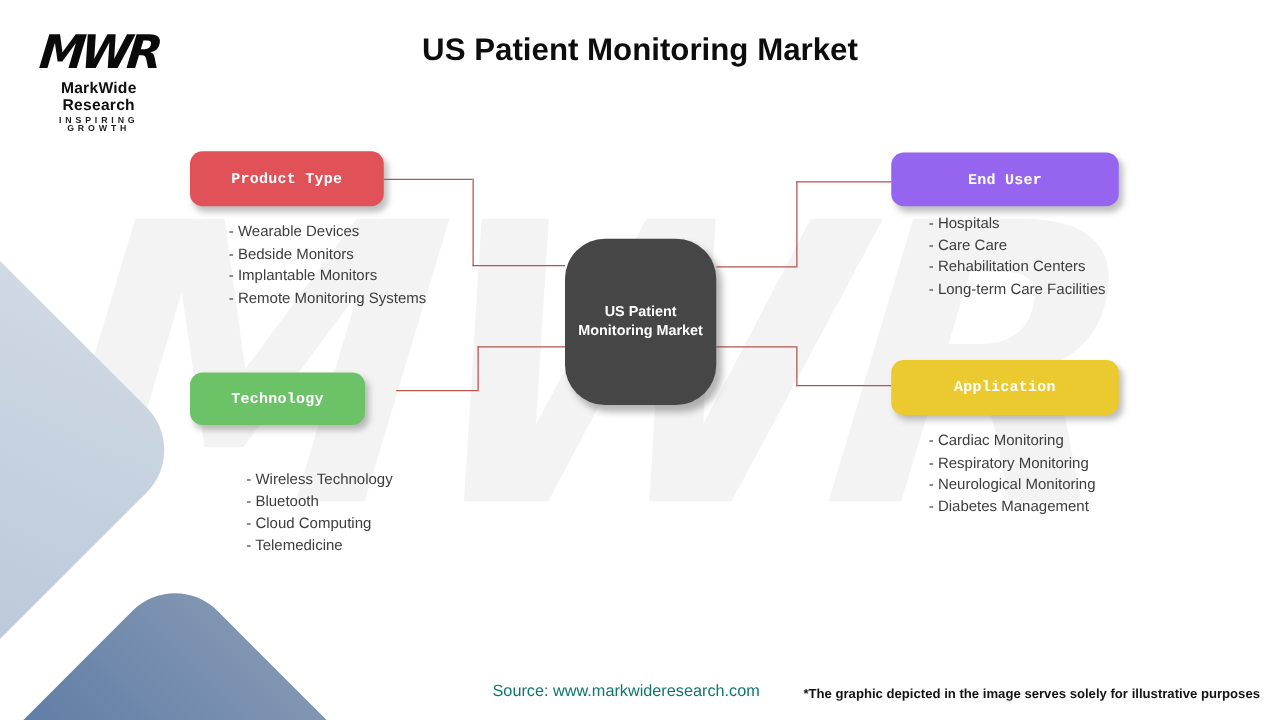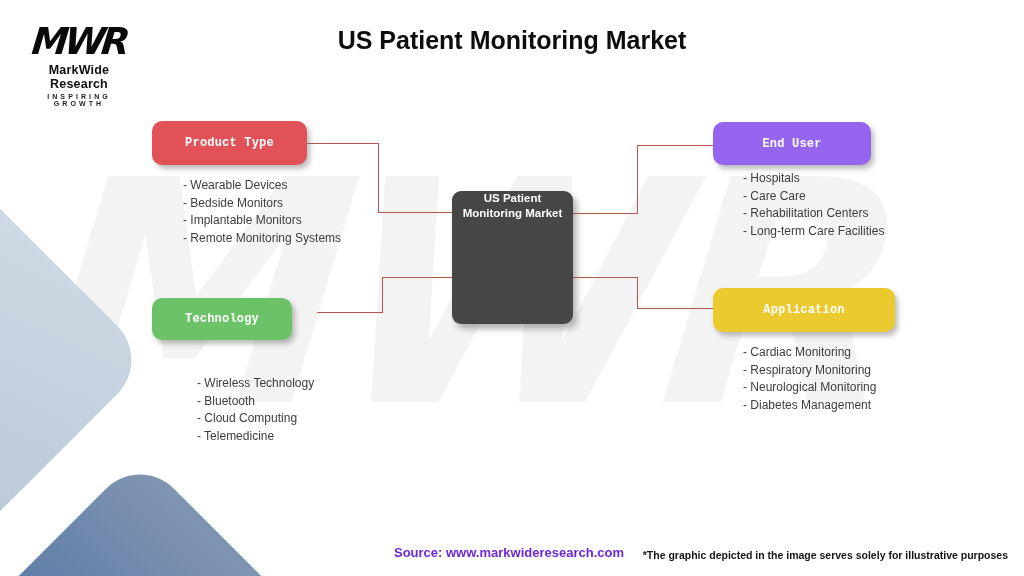--- a/index.html
+++ b/index.html
@@ -39,52 +39,52 @@
     font-size:25px; font-weight:bold; color:#0d0d0d; z-index:3;
   }
 
   
   :root { --line-color:#B5534F; }
   .line { position:absolute; background:var(--line-color); z-index:1; }
 
   
   .center-node {
     position:absolute; left:452px; top:191px; width:121px; height:133px;
-    background:#464646; border-radius:9px; z-index:2;
-    display:flex; flex-direction:column; align-items:center; 
+    background:#464646; border-radius:32px; z-index:2;
+    display:flex; flex-direction:column; align-items:center; justify-content:center;
     box-shadow:4px 5px 6px rgba(90,90,90,0.45);
     text-align:center;
   }
   .center-node .nline { color:#ffffff; font-weight:bold; font-size:11.5px; line-height:15px; }
 
   
   .branch-box {
     position:absolute; z-index:2; border-radius:10px;
     display:flex; align-items:center; justify-content:center;
     box-shadow:3px 4px 5px rgba(110,110,110,0.45);
     font-family:Liberation Mono, monospace;
   }
   .branch-box .box-label { color:#ffffff; font-weight:bold; font-size:12px; letter-spacing:0.2px; }
   .box-pt  { left:152px; top:121px; width:155px; height:44px; }
-  .box-eu  { left:713px; top:122px; width:158px; height:43px; }
+  .box-eu  { left:713px; top:122px; width:182px; height:43px; }
   .box-te  { left:152px; top:298px; width:140px; height:42px; }
   .box-ap  { left:713px; top:288px; width:182px; height:44px;text-align:center; }
 
   
   .item-list { position:absolute; z-index:2; }
   .item-list .item { font-size:12px; color:#3d3d3d; line-height:17.5px; white-space:nowrap; }
   .list-pt { left:183px; top:177px; }
   .list-eu { left:743px; top:170px; }
   .list-te { left:197px; top:359px;margin-top:16px; }
   .list-ap { left:743px; top:344px; }
 
   
   .source {
     position:absolute; left:394px; top:545px; z-index:3;
-    font-size:13px; font-weight:bold; color:#6d28d9;
+    font-size:13px; font-weight:normal; color:#0f766e;
   }
   .disclaimer {
     position:absolute; right:16px; top:549px; z-index:3;
     font-size:10.5px; font-weight:bold; color:#141414;
   }
 </style>
 </head>
 <body>
 
 <div class="canvas">

